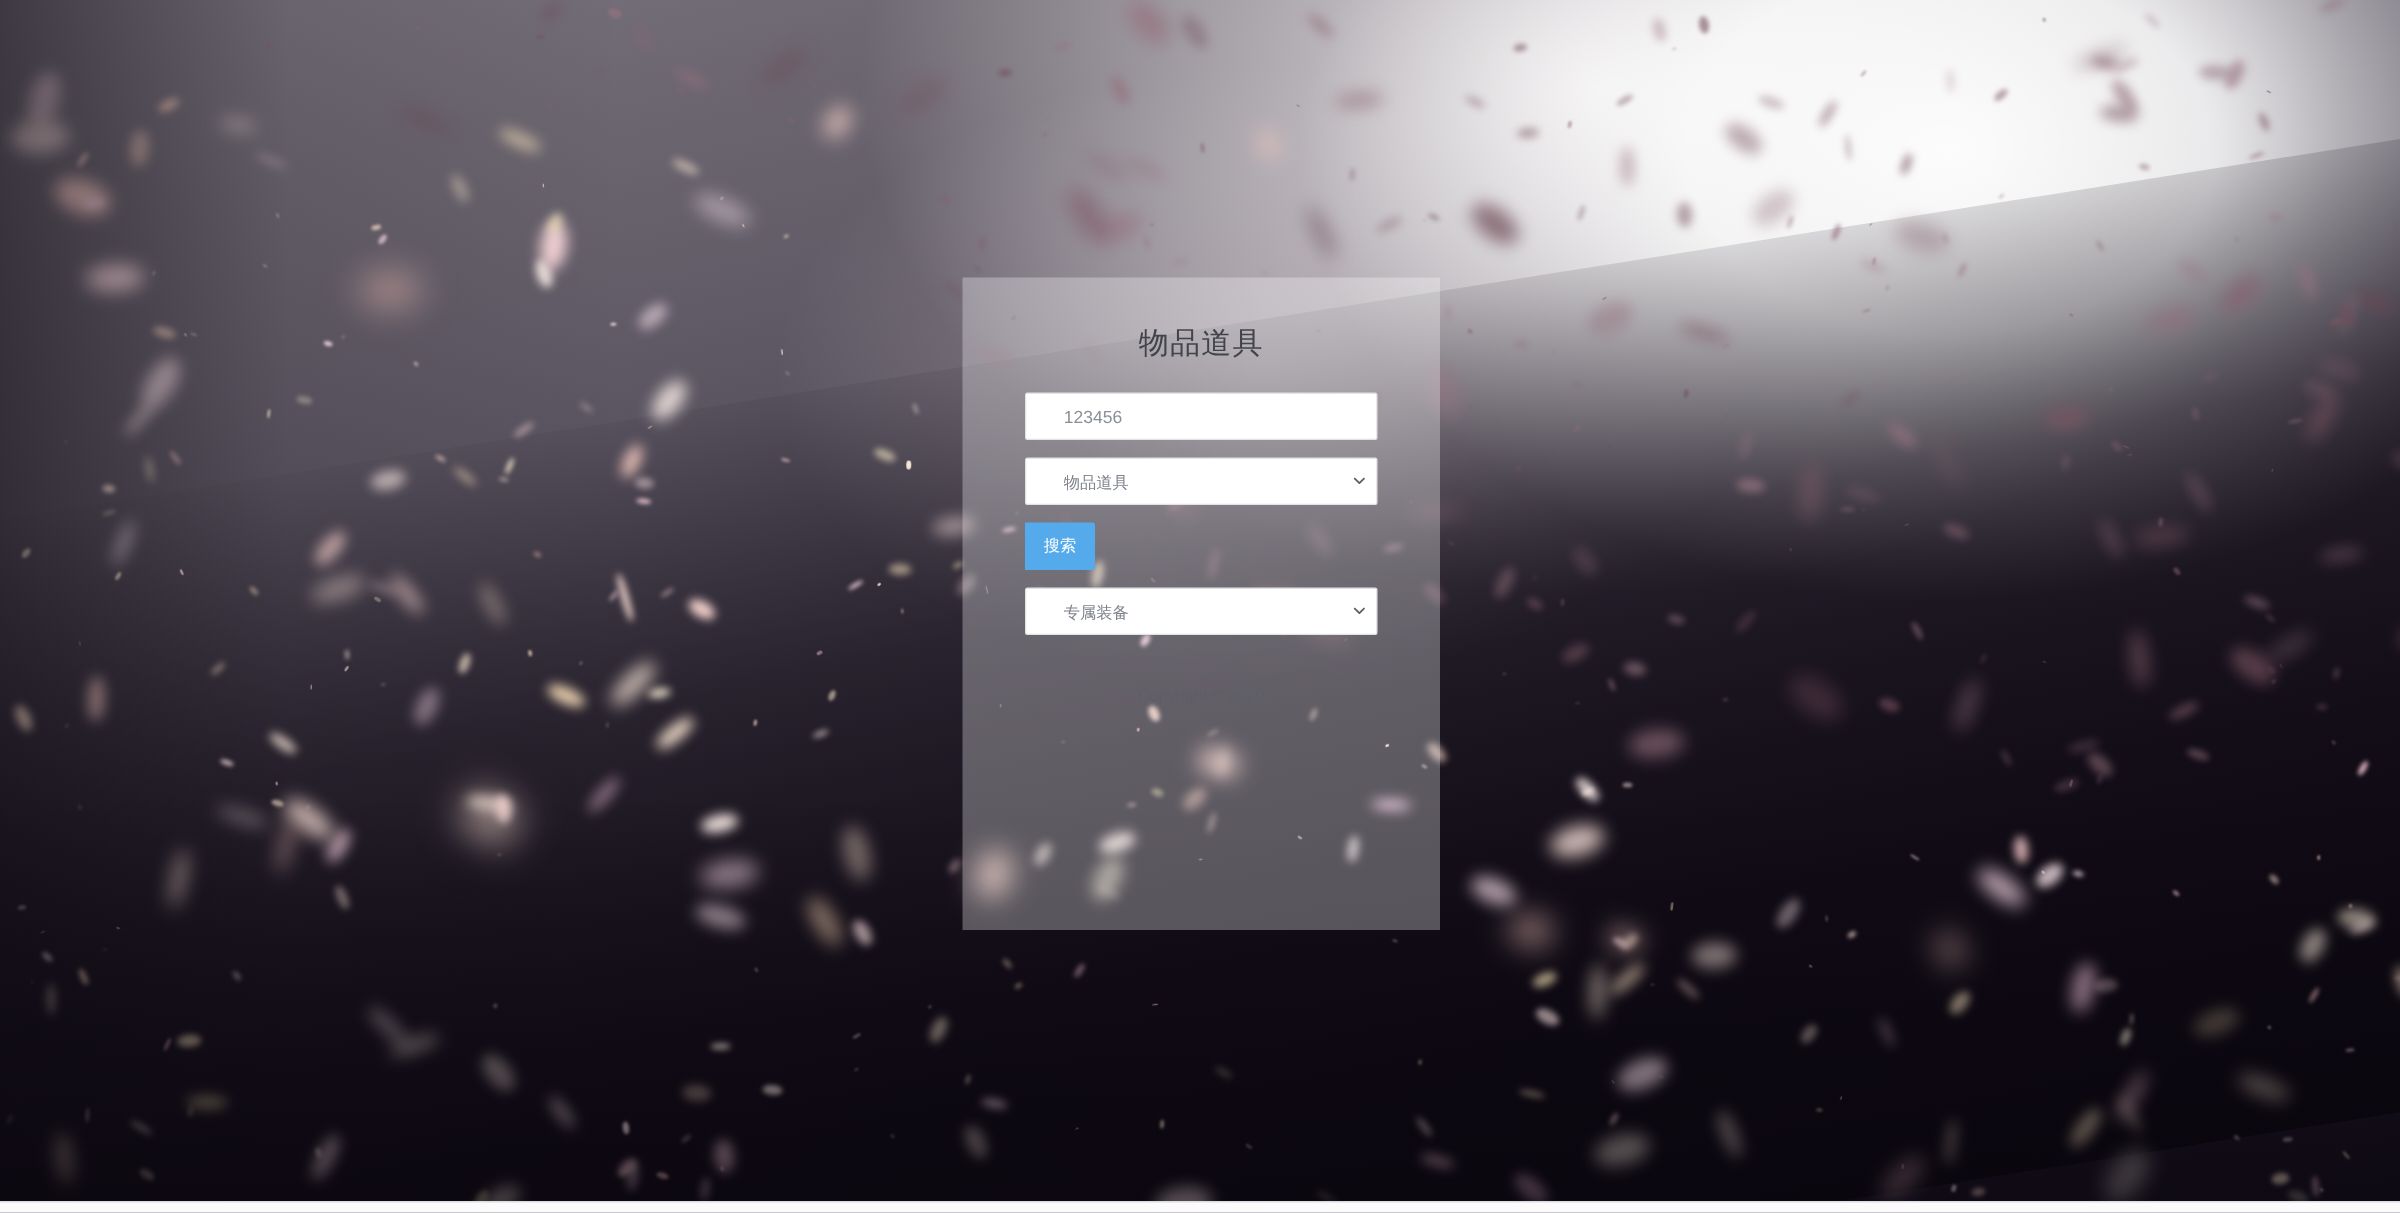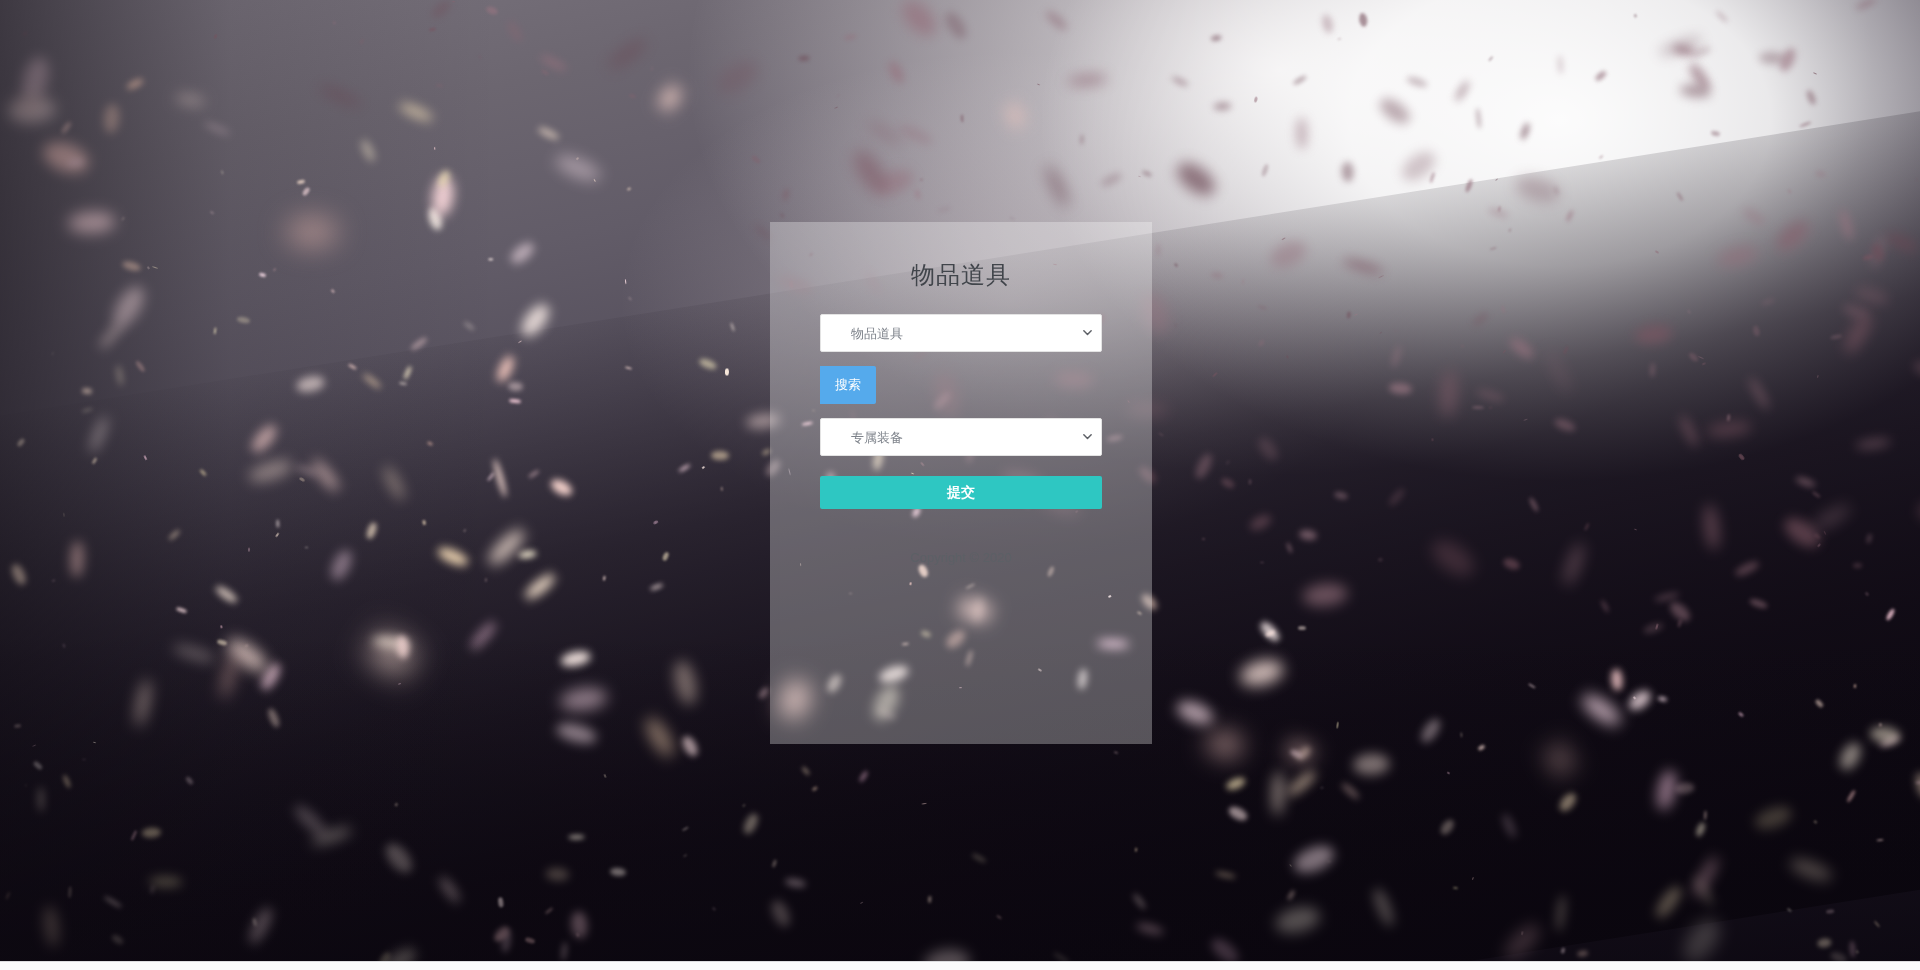--- a/index.html
+++ b/index.html
@@ -712,20 +712,23 @@
       <div class="glow" style="left: 175px; top: 95px; width: 30px; height: 10px; background: rgba(235, 214, 208, 0.55); filter: blur(7px); transform: rotate(10deg);"></div>
       <div class="glow" style="left: 480px; top: 475px; width: 40px; height: 6px; background: rgba(255, 226, 216, 0.85); filter: blur(3px); transform: rotate(74deg);"></div>
     </div>
 </div>
 
 <div id="card">
 
   <h1 id="card-title">物品道具</h1>
 
 
+  <div class="field">
+    <input class="txt-input" type="text" placeholder="123456" style="">
+  </div>
 
   <div class="sel-wrap">
     <select class="sel-input">
       <option>物品道具</option>
     </select>
     <svg class="sel-chevron" viewBox="0 0 12 12">
       <path d="M2 4.2 L6 8.2 L10 4.2" fill="none" stroke="currentColor" stroke-width="1.6" stroke-linecap="round" stroke-linejoin="round"></path>
     </svg>
   </div>
 
@@ -736,18 +739,17 @@
   <div class="sel-wrap">
     <select class="sel-input">
       <option>专属装备</option>
     </select>
     <svg class="sel-chevron" viewBox="0 0 12 12">
       <path d="M2 4.2 L6 8.2 L10 4.2" fill="none" stroke="currentColor" stroke-width="1.6" stroke-linecap="round" stroke-linejoin="round"></path>
     </svg>
   </div>
 
 
-  <button id="submit-btn">提交</button>
 
   <div id="copyright">Copyright © 2020</div>
 </div>
 
 <div id="bottom-strip"></div>
 
 </body></html>

